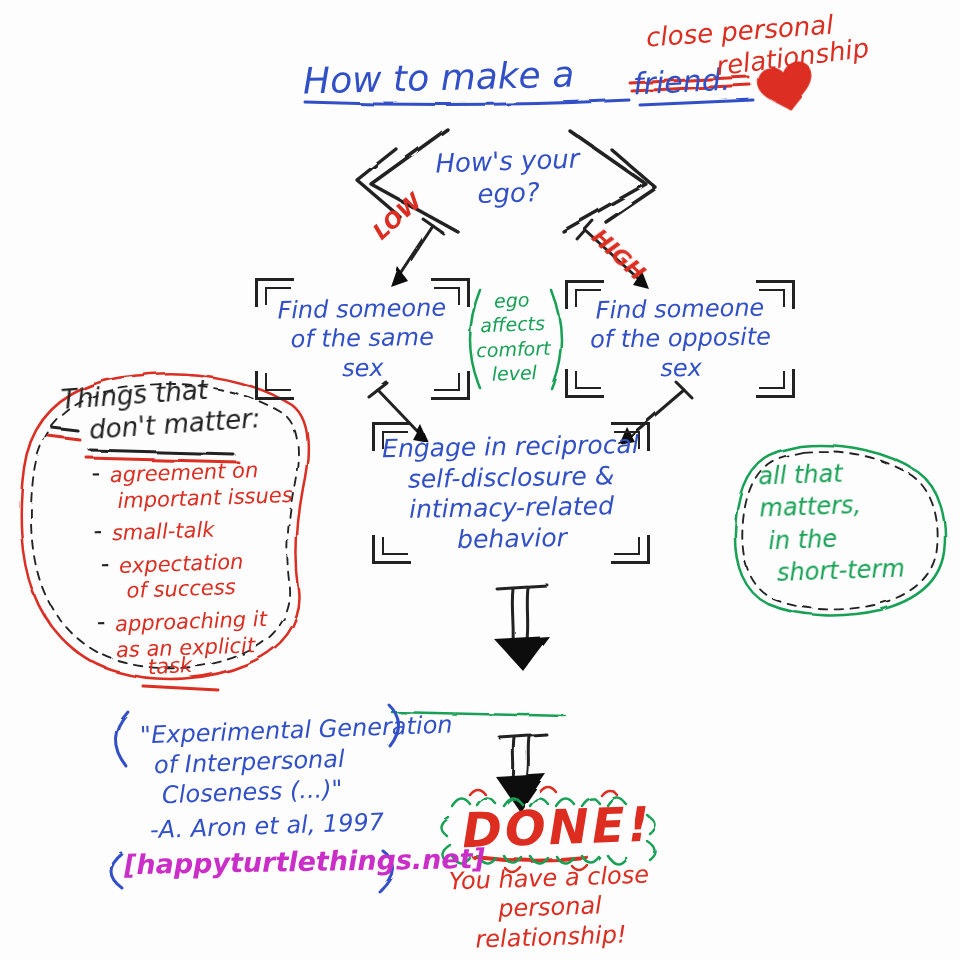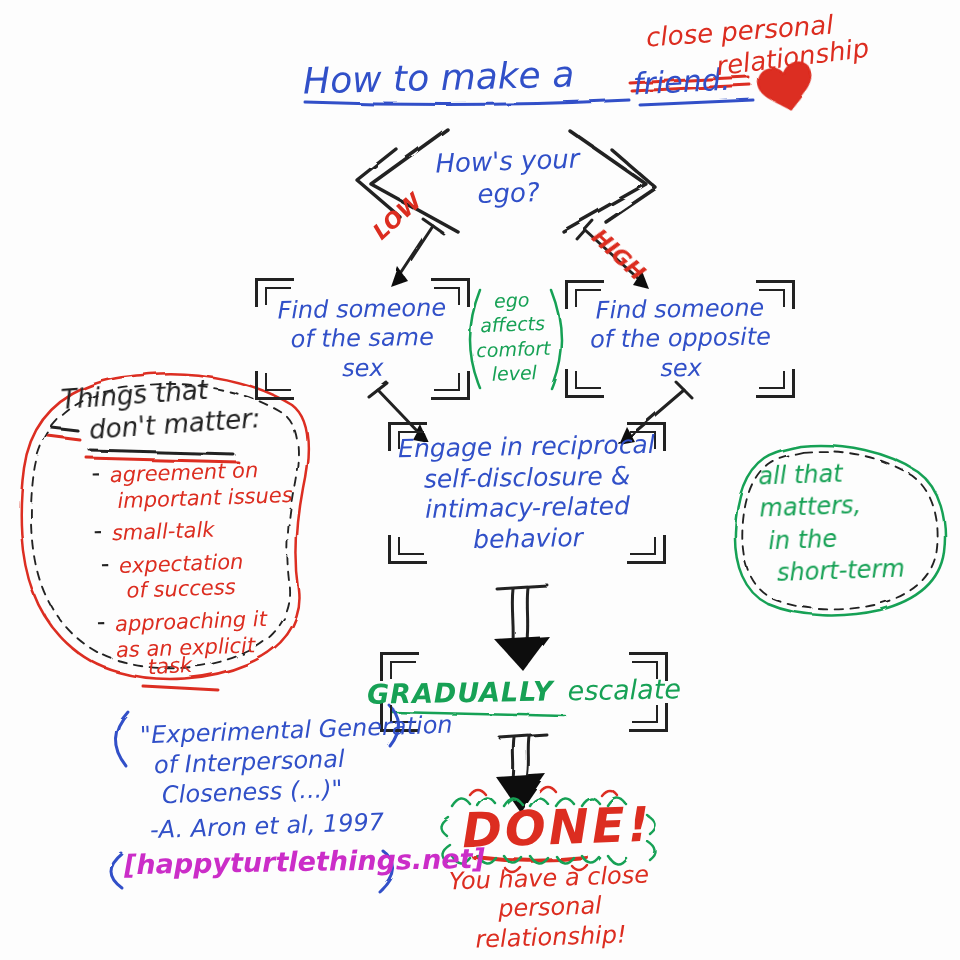--- a/index.html
+++ b/index.html
@@ -154,21 +154,21 @@
     <span class="cnr tr"></span>
     <span class="cnr bl"></span>
     <span class="cnr br"></span>
     <div class="inner">
         <div class="hw blue pre ctr" style="font-size:24px;transform:rotate(-1deg);">Find someone
 of the opposite
 sex</div>
       </div>
   </div>
 
-  <div class="node" style="left:388px;top:422px;width:278px;height:142px;">
+  <div class="node" style="left:372px;top:422px;width:278px;height:142px;">
     <span class="cnr tl"></span>
     <span class="cnr tr"></span>
     <span class="cnr bl"></span>
     <span class="cnr br"></span>
     <div class="inner">
         <div class="hw blue pre ctr" style="font-size:25px;transform:rotate(-1deg);">Engage in reciprocal
 self-disclosure &amp;
 intimacy-related
 behavior</div>
       </div>
@@ -199,30 +199,20 @@
 as an explicit</span>
     </div>
   </div>
   <div class="abs hw red" style="left:148px;top:654px;font-size:21px;transform:rotate(-3deg);">task</div>
 
   <div class="abs hw green pre" style="left:760px;top:458px;font-size:24px;line-height:1.35;transform:rotate(-2deg);">all that
 matters,
  in the
   short-term</div>
 
-  <div class="node" style="left:380px;top:652px;width:288px;height:80px;">
-    <span class="cnr tl"></span>
-    <span class="cnr tr"></span>
-    <span class="cnr bl"></span>
-    <span class="cnr br"></span>
-    <div class="inner" style="gap:14px;transform:rotate(-1deg);">
-      <span class="hw green" style="font-size:27px;font-weight:bold;letter-spacing:1px;">GRADUALLY</span>
-      <span class="hw green" style="font-size:27px;">escalate</span>
-    </div>
-  </div>
 
   <div class="abs hw red" style="left:462px;top:798px;font-size:48px;font-weight:bold;letter-spacing:3px;transform:rotate(-2deg);">DONE!</div>
   <div class="abs hw red pre ctr" style="left:420px;top:864px;width:260px;font-size:24px;transform:rotate(-2deg);">You have a close
 personal relationship!</div>
 
   <div class="abs hw blue" style="left:140px;top:716px;font-size:24px;transform:rotate(-2deg);">"Experimental Generation</div>
   <div class="abs hw blue" style="left:154px;top:748px;font-size:24px;transform:rotate(-2deg);">of Interpersonal</div>
   <div class="abs hw blue" style="left:162px;top:778px;font-size:24px;transform:rotate(-2deg);">Closeness (...)"</div>
   <div class="abs hw blue" style="left:150px;top:812px;font-size:24px;transform:rotate(-2deg);">-A. Aron et al, 1997</div>
   <div class="abs hw magenta" style="left:124px;top:846px;font-size:27px;font-weight:bold;transform:rotate(-1deg);">[happyturtlethings.net]</div>

